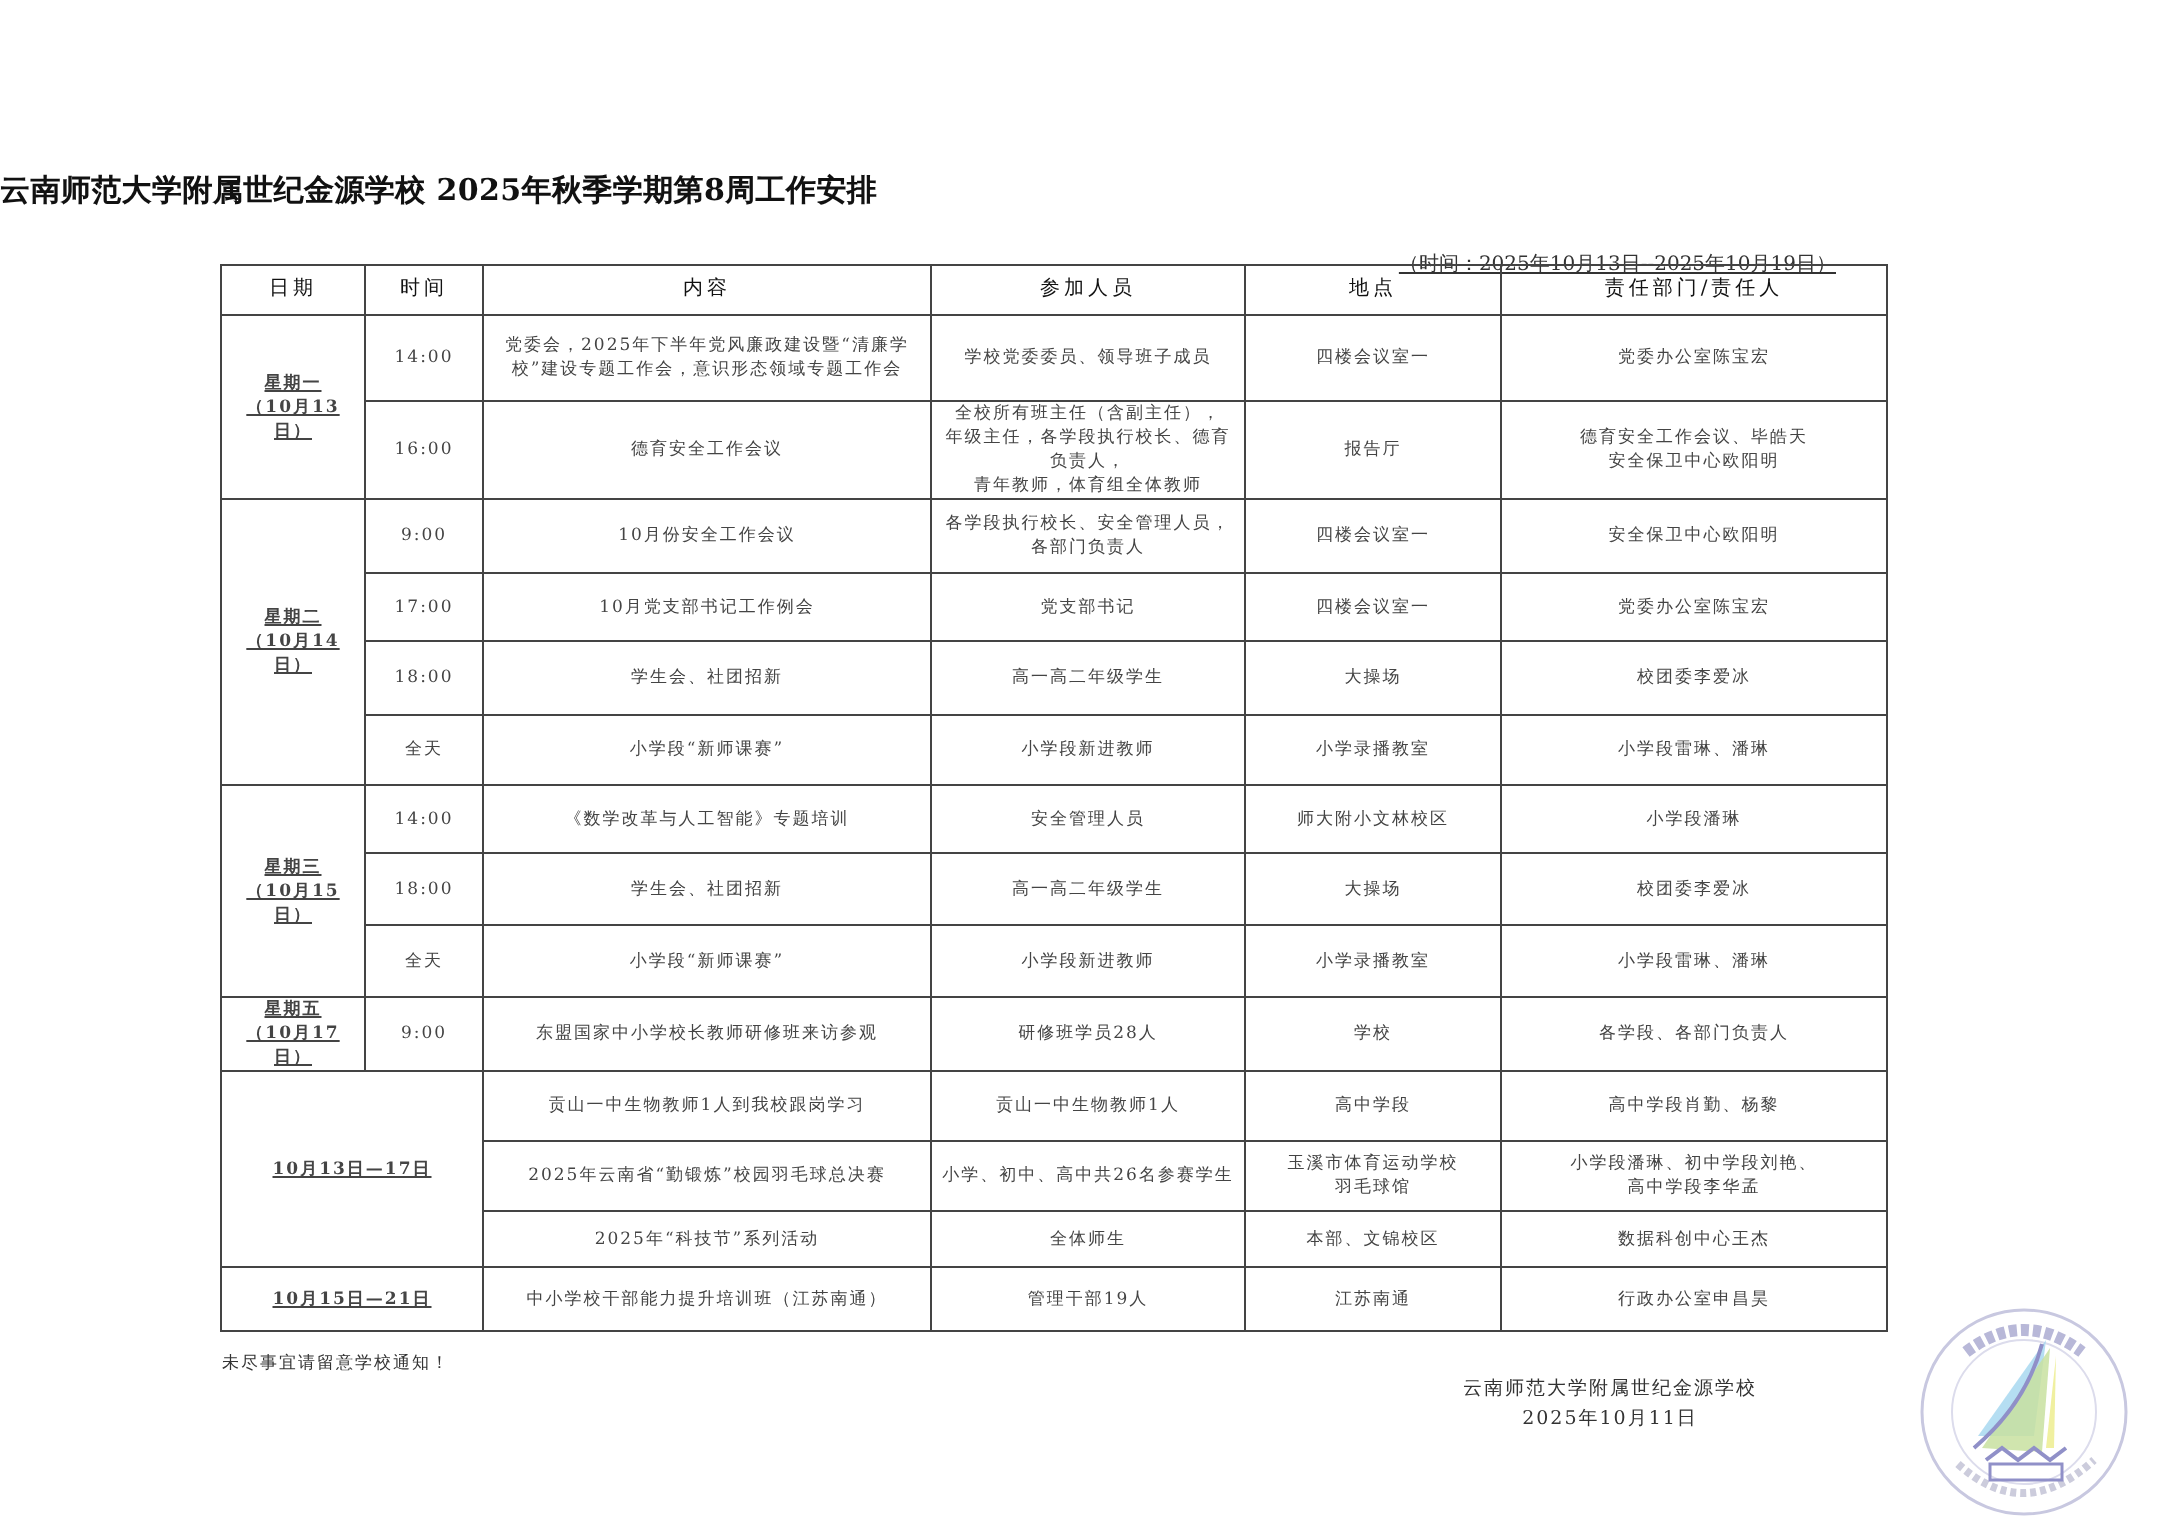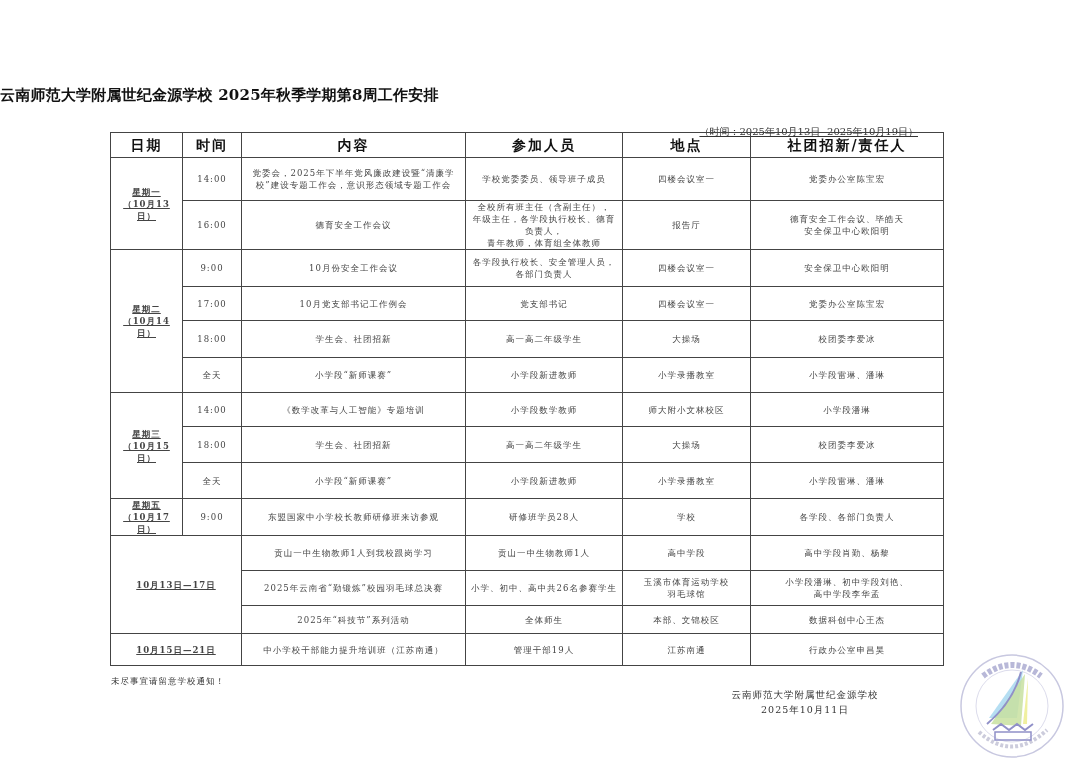--- a/index.html
+++ b/index.html
@@ -5,21 +5,21 @@
   html, body { margin:0; padding:0; background:#ffffff; }
   body { width:1080px; height:764px; position:relative; overflow:hidden;
          font-family:"DejaVu Serif","Liberation Serif",serif; color:#222; }
   .title { position:absolute; left:0; width:1080px; top:86px; 
            font-size:15px; font-weight:bold; color:#111; letter-spacing:0.2px; }
   .subtitle { position:absolute; right:162px; top:125px; font-size:10px; color:#333;text-decoration:underline; }
   table.sched { position:absolute; left:110px; top:132px; width:833px;
                 border-collapse:collapse; table-layout:fixed; }
   table.sched td, table.sched th { border:1px solid #444; text-align:center; vertical-align:middle;
                 font-size:8.5px; color:#444; padding:0 3px; line-height:12px; letter-spacing:1px; }
-  table.sched th { font-size:14px; color:#111; font-weight:bold; height:24px; letter-spacing:2px; }
+  table.sched th { font-size:10px; color:#111; font-weight:normal; height:24px; letter-spacing:2px; }
   td.day { font-size:9px; font-weight:bold; color:#222; letter-spacing:0.5px;text-decoration:underline; }
   td.time { font-size:9px; letter-spacing:0.5px; }
   td.left { text-align:left; }
   .note { position:absolute; left:111px; top:676px; font-size:8.5px; color:#333; letter-spacing:1px; }
   .sign { position:absolute; left:690px; width:230px; text-align:center; font-size:9.5px; color:#333; letter-spacing:1px; line-height:14px; }
   .seal { position:absolute; left:955px; top:652px; width:114px; height:108px; }
   .pre { white-space:pre-line; }
 </style>
 </head>
 <body>
@@ -36,21 +36,21 @@
       <col style="width:128px">
       <col style="width:193px">
   </colgroup>
   <thead>
     <tr>
       <th>日期</th>
       <th>时间</th>
       <th>内容</th>
       <th>参加人员</th>
       <th>地点</th>
-      <th>社团招新/责任人</th>
+      <th>责任部门/责任人</th>
     </tr>
   </thead>
   <tbody>
 
     <tr style="height:43px">
       <td class="day pre" rowspan="2">星期一
 （10月13日）</td>
       <td class="time">14:00</td>
       <td class="left">党委会，2025年下半年党风廉政建设暨“清廉学校”建设专题工作会，意识形态领域专题工作会</td>
       <td>学校党委委员、领导班子成员</td>
@@ -98,21 +98,21 @@
       <td>小学段新进教师</td>
       <td>小学录播教室</td>
       <td>小学段雷琳、潘琳</td>
     </tr>
 
     <tr style="height:34px">
       <td class="day pre" rowspan="3">星期三
 （10月15日）</td>
       <td class="time">14:00</td>
       <td>《数学改革与人工智能》专题培训</td>
-      <td>小学段数学教师</td>
+      <td>安全管理人员</td>
       <td>师大附小文林校区</td>
       <td>小学段潘琳</td>
     </tr>
     <tr style="height:36px">
       <td class="time">18:00</td>
       <td>学生会、社团招新</td>
       <td>高一高二年级学生</td>
       <td>大操场</td>
       <td>校团委李爱冰</td>
     </tr>

